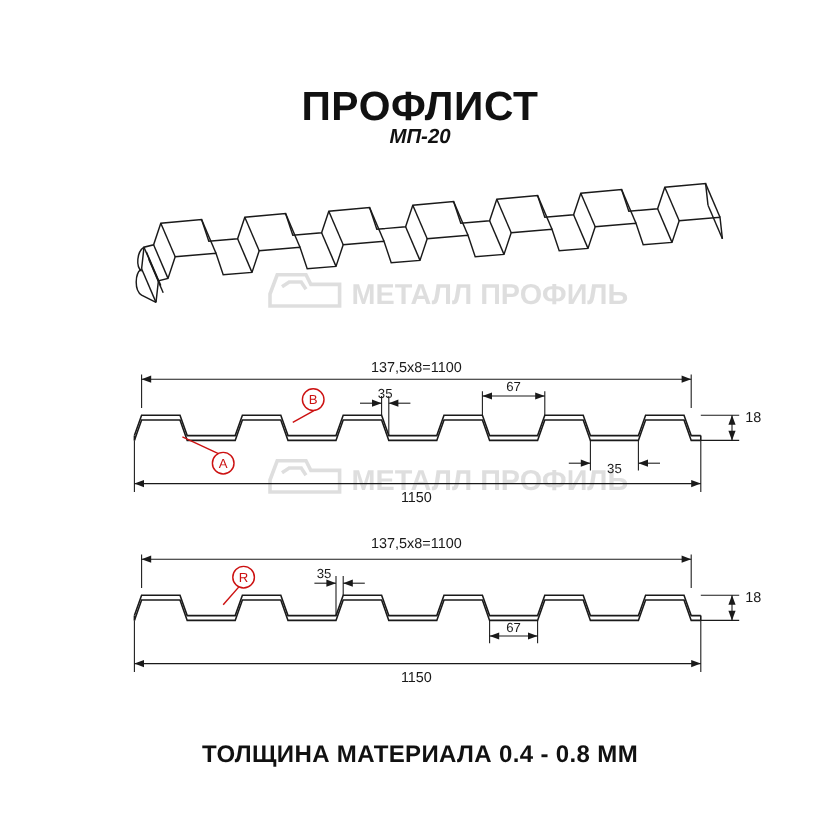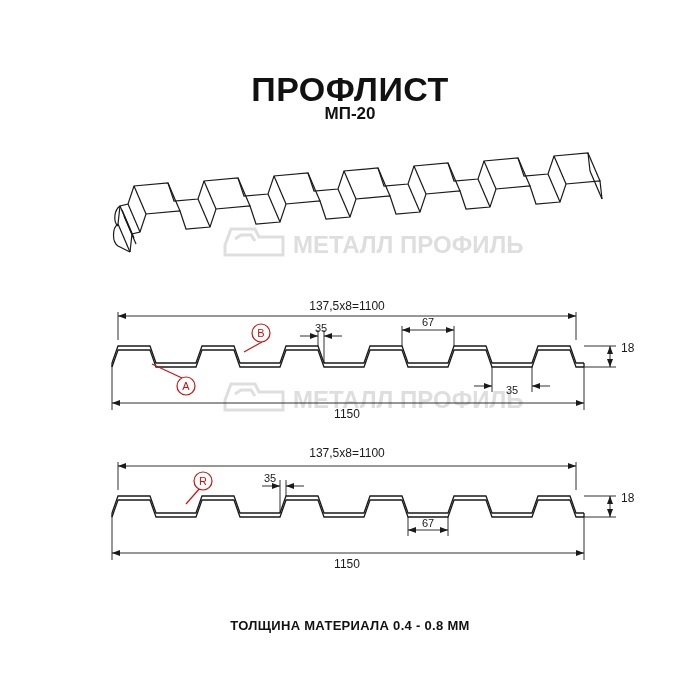--- a/index.html
+++ b/index.html
@@ -33,28 +33,29 @@
   }
   .subtitle {
     position: absolute;
     left: 0;
     right: 0;
     top: 104px;
     text-align: center;
     font-size: 17px;
     font-weight: bold;
     color: #111111;
+    font-style: italic;
   }
   .footer-note {
     position: absolute;
     left: 0;
     right: 0;
     top: 618px;
     text-align: center;
-    font-size: 13px;
+    font-size: 20px;
     font-weight: bold;
     letter-spacing: 0.3px;
     color: #111111;
   }
   .drawing {
     position: absolute;
     left: 0;
     top: 0;
     width: 700px;
     height: 700px;

